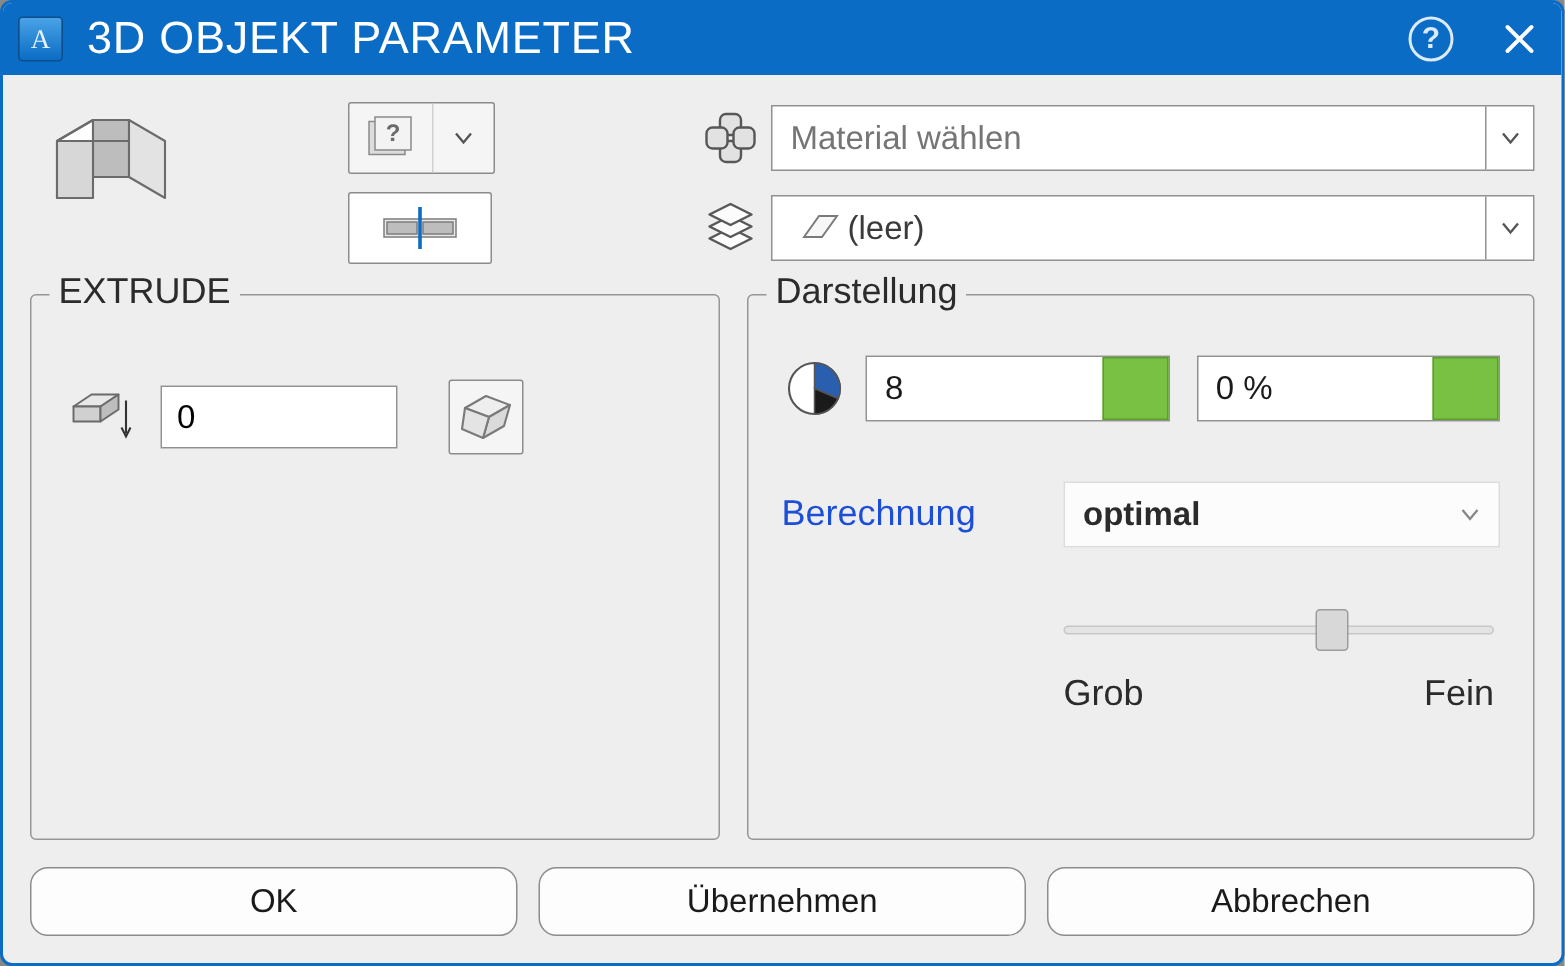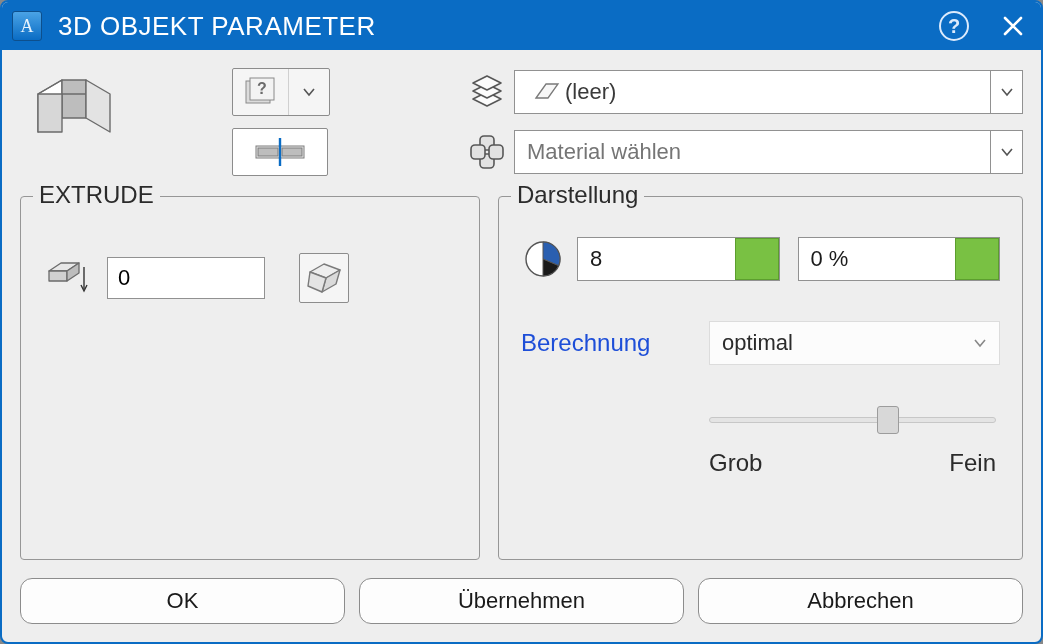--- a/index.html
+++ b/index.html
@@ -47,21 +47,21 @@
     background: linear-gradient(#4aa3e6,#0a6cc4);
     display: flex; align-items: center; justify-content: center;
     border-radius: 3px;
     margin-right: 16px;
     font-family: Georgia, "Times New Roman", serif;
     font-weight: 400;
     font-size: 18px;
     color: #e7f3fd;
   }
   .titlebar .title {
-    font-size: 26px;
+    font-size: 30px;
     letter-spacing: 0.5px;
   }
   .titlebar .spacer { flex:1; }
   .titlebar .help-icon {
     width: 30px; height: 30px; border: 2px solid #dbeafc; border-radius: 50%;
     display:flex;align-items:center;justify-content:center;
     color:#dbeafc; font-size:20px; font-weight:700;
     margin-right: 28px;
   }
   .titlebar .close-icon {
@@ -190,21 +190,21 @@
     padding:0 12px; font-size:22px;
   }
   .green-field .gswatch { width:44px; background:var(--green); border:1px solid #5c9e2e;}
   .calc-row { display:flex; align-items:center; margin-top:40px;}
   .calc-row .calc-label { width:188px; font-size:24px; color:#1d4ed8;}
   .calc-row .calc-dd {
     flex:1;
     border:1px solid #dcdcdc;
     height:44px; background:#fcfcfc;
     display:flex;align-items:center; padding:0 12px;
-    font-size:22px; color:#2b2b2b;
+    font-size:22px; color:#2b2b2b;font-weight:bold;
   }
   .calc-row .calc-dd .caret { margin-left:auto; color:#888;}
   .slider-wrap {
     margin-top:52px; margin-left:188px; margin-right:4px;
     position:relative;
   }
   .slider-track {
     height:6px; background:#e4e4e4; border:1px solid #c7c7c7; border-radius:3px;
     position:relative;
   }
@@ -292,54 +292,54 @@
               <rect x="32" y="10" width="20" height="8" fill="#bdbdbd" stroke="#7c7c7c"></rect>
             </svg>
           </div>
         </div>
       </div>
 
       <div class="right-side">
         <div class="param-row">
           <div class="lead-icon">
             <svg width="40" height="40" viewBox="0 0 40 40">
-              <g fill="#fcfcfc" stroke="#575757" stroke-width="1.6" stroke-linejoin="round">
-                <path d="M20 20 L34 27 L20 34 L6 27 Z"></path>
-                <path d="M20 12 L34 19 L20 26 L6 19 Z"></path>
-                <path d="M20 4  L34 11 L20 18 L6 11 Z"></path>
-              </g>
-            </svg>
-          </div>
-          <div class="dropdown">
-            <div class="dd-icon">
-              <svg width="28" height="24" viewBox="0 0 28 24">
-                  <path d="M4 18 L14 4 L26 4 L16 18 Z" fill="#f7f7f7" stroke="#7a7a7a" stroke-width="1.3"></path>
-                </svg>
-            </div>
-            <div class="dd-text">(leer)</div>
-            <div class="dd-caret">
-              <svg class="chev" viewBox="0 0 14 14">
-                  <path d="M2 4 L7 10 L12 4" fill="none" stroke="#555" stroke-width="1.6"></path>
-                </svg>
-            </div>
-          </div>
-        </div>
-        <div class="param-row">
-          <div class="lead-icon">
-            <svg width="40" height="40" viewBox="0 0 40 40">
               <g fill="#e2e2e2" stroke="#575757" stroke-width="1.6">
                 <rect x="13" y="4" width="14" height="14" rx="4"></rect>
                 <rect x="13" y="22" width="14" height="14" rx="4"></rect>
                 <rect x="4" y="13" width="14" height="14" rx="4"></rect>
                 <rect x="22" y="13" width="14" height="14" rx="4"></rect>
               </g>
             </svg>
           </div>
           <div class="dropdown placeholder">
             <div class="dd-text">Material wählen</div>
+            <div class="dd-caret">
+              <svg class="chev" viewBox="0 0 14 14">
+                  <path d="M2 4 L7 10 L12 4" fill="none" stroke="#555" stroke-width="1.6"></path>
+                </svg>
+            </div>
+          </div>
+        </div>
+        <div class="param-row">
+          <div class="lead-icon">
+            <svg width="40" height="40" viewBox="0 0 40 40">
+              <g fill="#fcfcfc" stroke="#575757" stroke-width="1.6" stroke-linejoin="round">
+                <path d="M20 20 L34 27 L20 34 L6 27 Z"></path>
+                <path d="M20 12 L34 19 L20 26 L6 19 Z"></path>
+                <path d="M20 4  L34 11 L20 18 L6 11 Z"></path>
+              </g>
+            </svg>
+          </div>
+          <div class="dropdown">
+            <div class="dd-icon">
+              <svg width="28" height="24" viewBox="0 0 28 24">
+                  <path d="M4 18 L14 4 L26 4 L16 18 Z" fill="#f7f7f7" stroke="#7a7a7a" stroke-width="1.3"></path>
+                </svg>
+            </div>
+            <div class="dd-text">(leer)</div>
             <div class="dd-caret">
               <svg class="chev" viewBox="0 0 14 14">
                   <path d="M2 4 L7 10 L12 4" fill="none" stroke="#555" stroke-width="1.6"></path>
                 </svg>
             </div>
           </div>
         </div>
       </div>
     </div>
 

